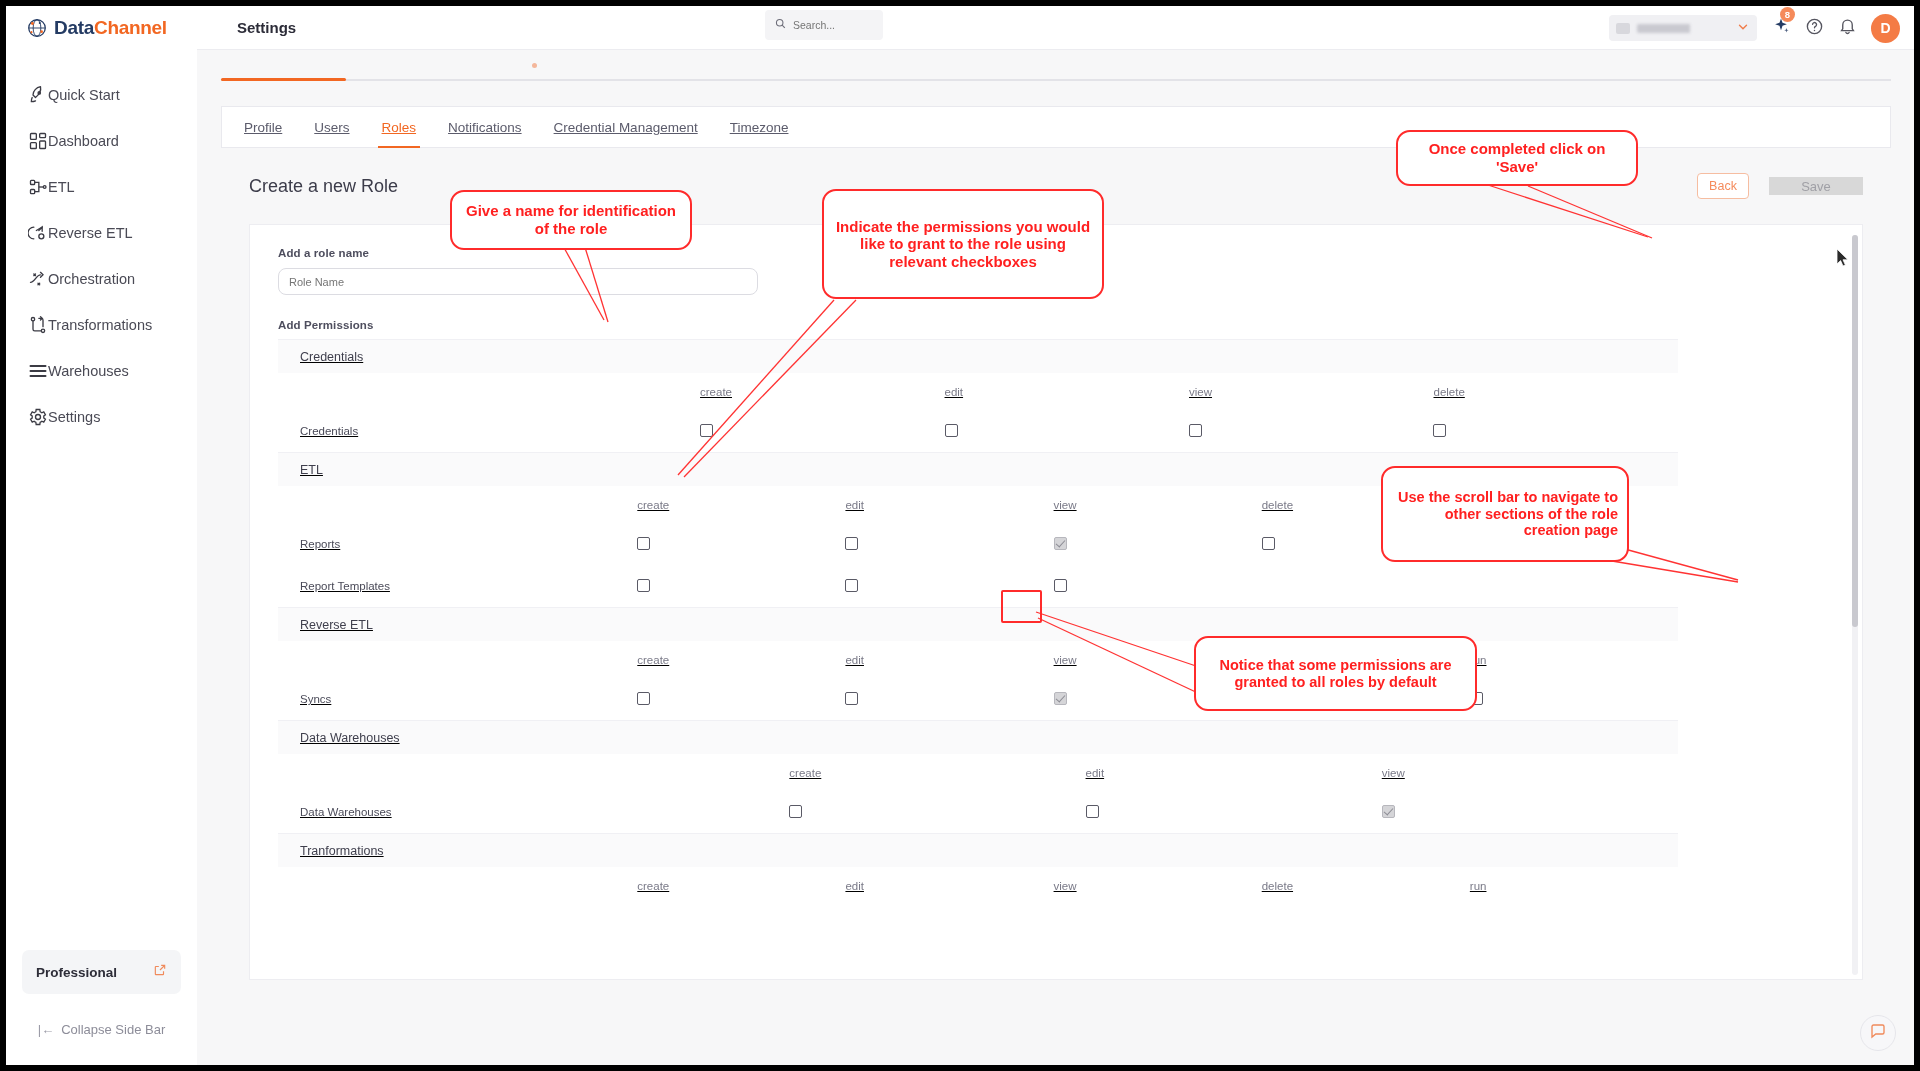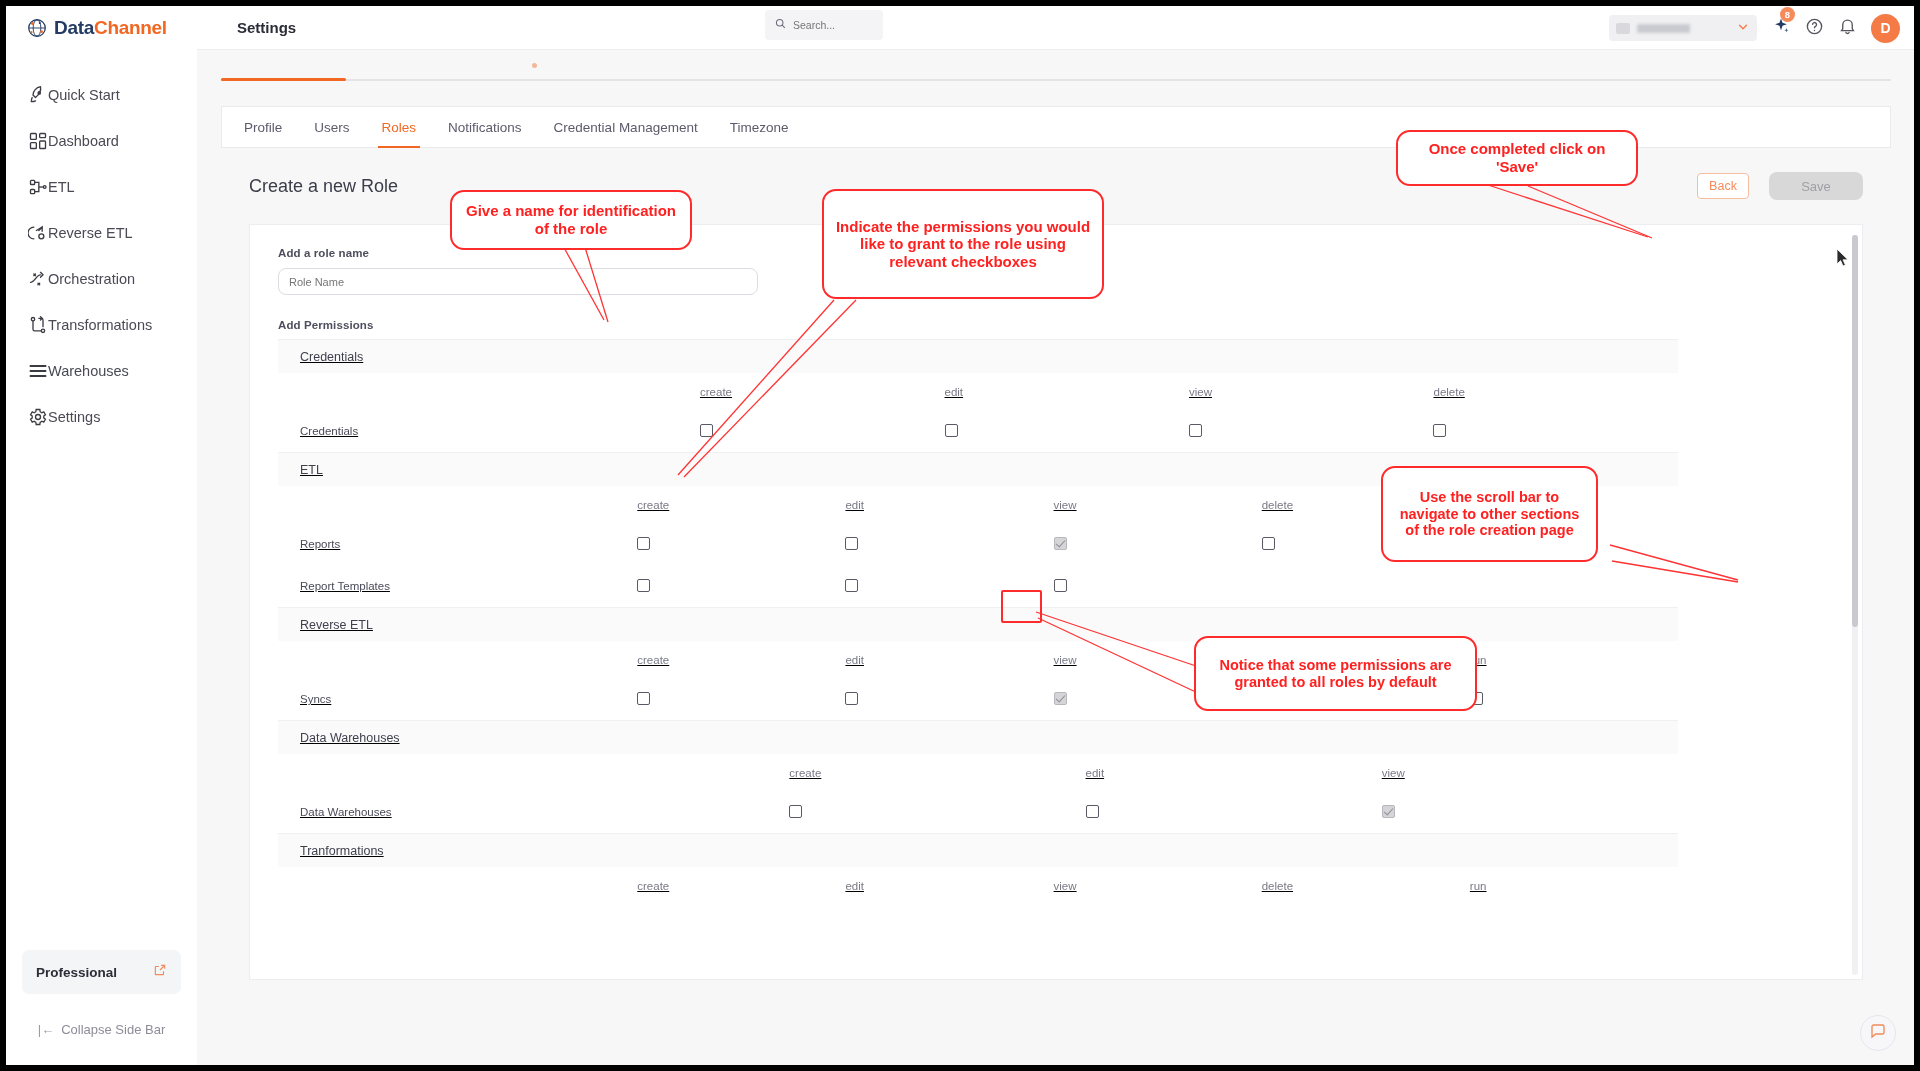--- a/index.html
+++ b/index.html
@@ -122,40 +122,40 @@
   #content {
     position: absolute; left: 24px; top: 100px;
     width: 1670px; height: 950px;
   }
   #tabs-card {
     height: 42px; background: #fff; border: 1px solid #e9e9ee;
     display: flex; align-items: center; padding-left: 22px; gap: 32px;
   }
   .tab {
     font-size: 13.5px; color: #5b5b6b; cursor: pointer;
-    height: 42px; display: flex; align-items: center; position: relative;
+    height: 42px; display: flex; align-items: center; position: relative; text-decoration: underline;
   }
   .tab.active { color: #f26722; }
   .tab.active::after {
     content: ""; position: absolute; left: -4px; right: -4px; bottom: 0;
     height: 2px; background: #f26722;
   }
 
   #section-head {
     height: 76px; display: flex; align-items: center; padding: 0 28px;
   }
   #role-heading { font-size: 18px; color: #3c3c4a; }
   #head-actions { margin-left: auto; display: flex; align-items: center; gap: 20px; }
   #btn-back {
     width: 52px; height: 26px; border: 1px solid #f6bda1; border-radius: 4px;
     background: #fff; color: #f58b5c; font-size: 12.5px;
     display: flex; align-items: center; justify-content: center; cursor: pointer;
   }
   #btn-save {
-    width: 94px; height: 28px; border-radius: 8px; border: none;
+    width: 94px; height: 18px; border-radius: 0; border: none;
     background: #d8d8d8; color: #a0a0a6; font-size: 13px;
     display: flex; align-items: center; justify-content: center; cursor: not-allowed;
   }
 
   #form-card {
     position: relative;
     margin: 0 28px; height: 756px; background: #fff;
     border: 1px solid #ededf1; overflow: hidden;
   }
   #form-inner { padding: 22px 28px 0 28px; }
@@ -642,21 +642,21 @@
   </div>
 
   <div class="anno" style="left:822px; top:189px; width:282px; height:110px; font-size:15px;">
     <span>Indicate the permissions you would like to grant to the role using relevant checkboxes</span>
   </div>
 
   <div class="anno" style="left:1396px; top:130px; width:242px; height:56px; font-size:15px;">
     <span>Once completed click on 'Save'</span>
   </div>
 
-  <div class="anno" style="left:1381px; top:466px; width:217px; height:96px; font-size:14.5px;">
+  <div class="anno" style="left:1381px; top:466px; width:248px; height:96px; font-size:14.5px;text-align:right;">
     <span>Use the scroll bar to navigate to other sections of the role creation page</span>
   </div>
 
   <div class="anno" style="left:1194px; top:636px; width:283px; height:75px; font-size:14.5px;">
     <span>Notice that some permissions are granted to all roles by default</span>
   </div>
 
   <div id="cursor" style="left:1836px; top:248px;">
     <svg width="14" height="20" viewBox="0 0 14 20">
       <path d="M1 1 L1 16 L4.6 12.6 L7 18 L9.4 17 L7 11.8 L12 11.8 Z" fill="#2b2b2b" stroke="#fff" stroke-width="0.8"></path>

